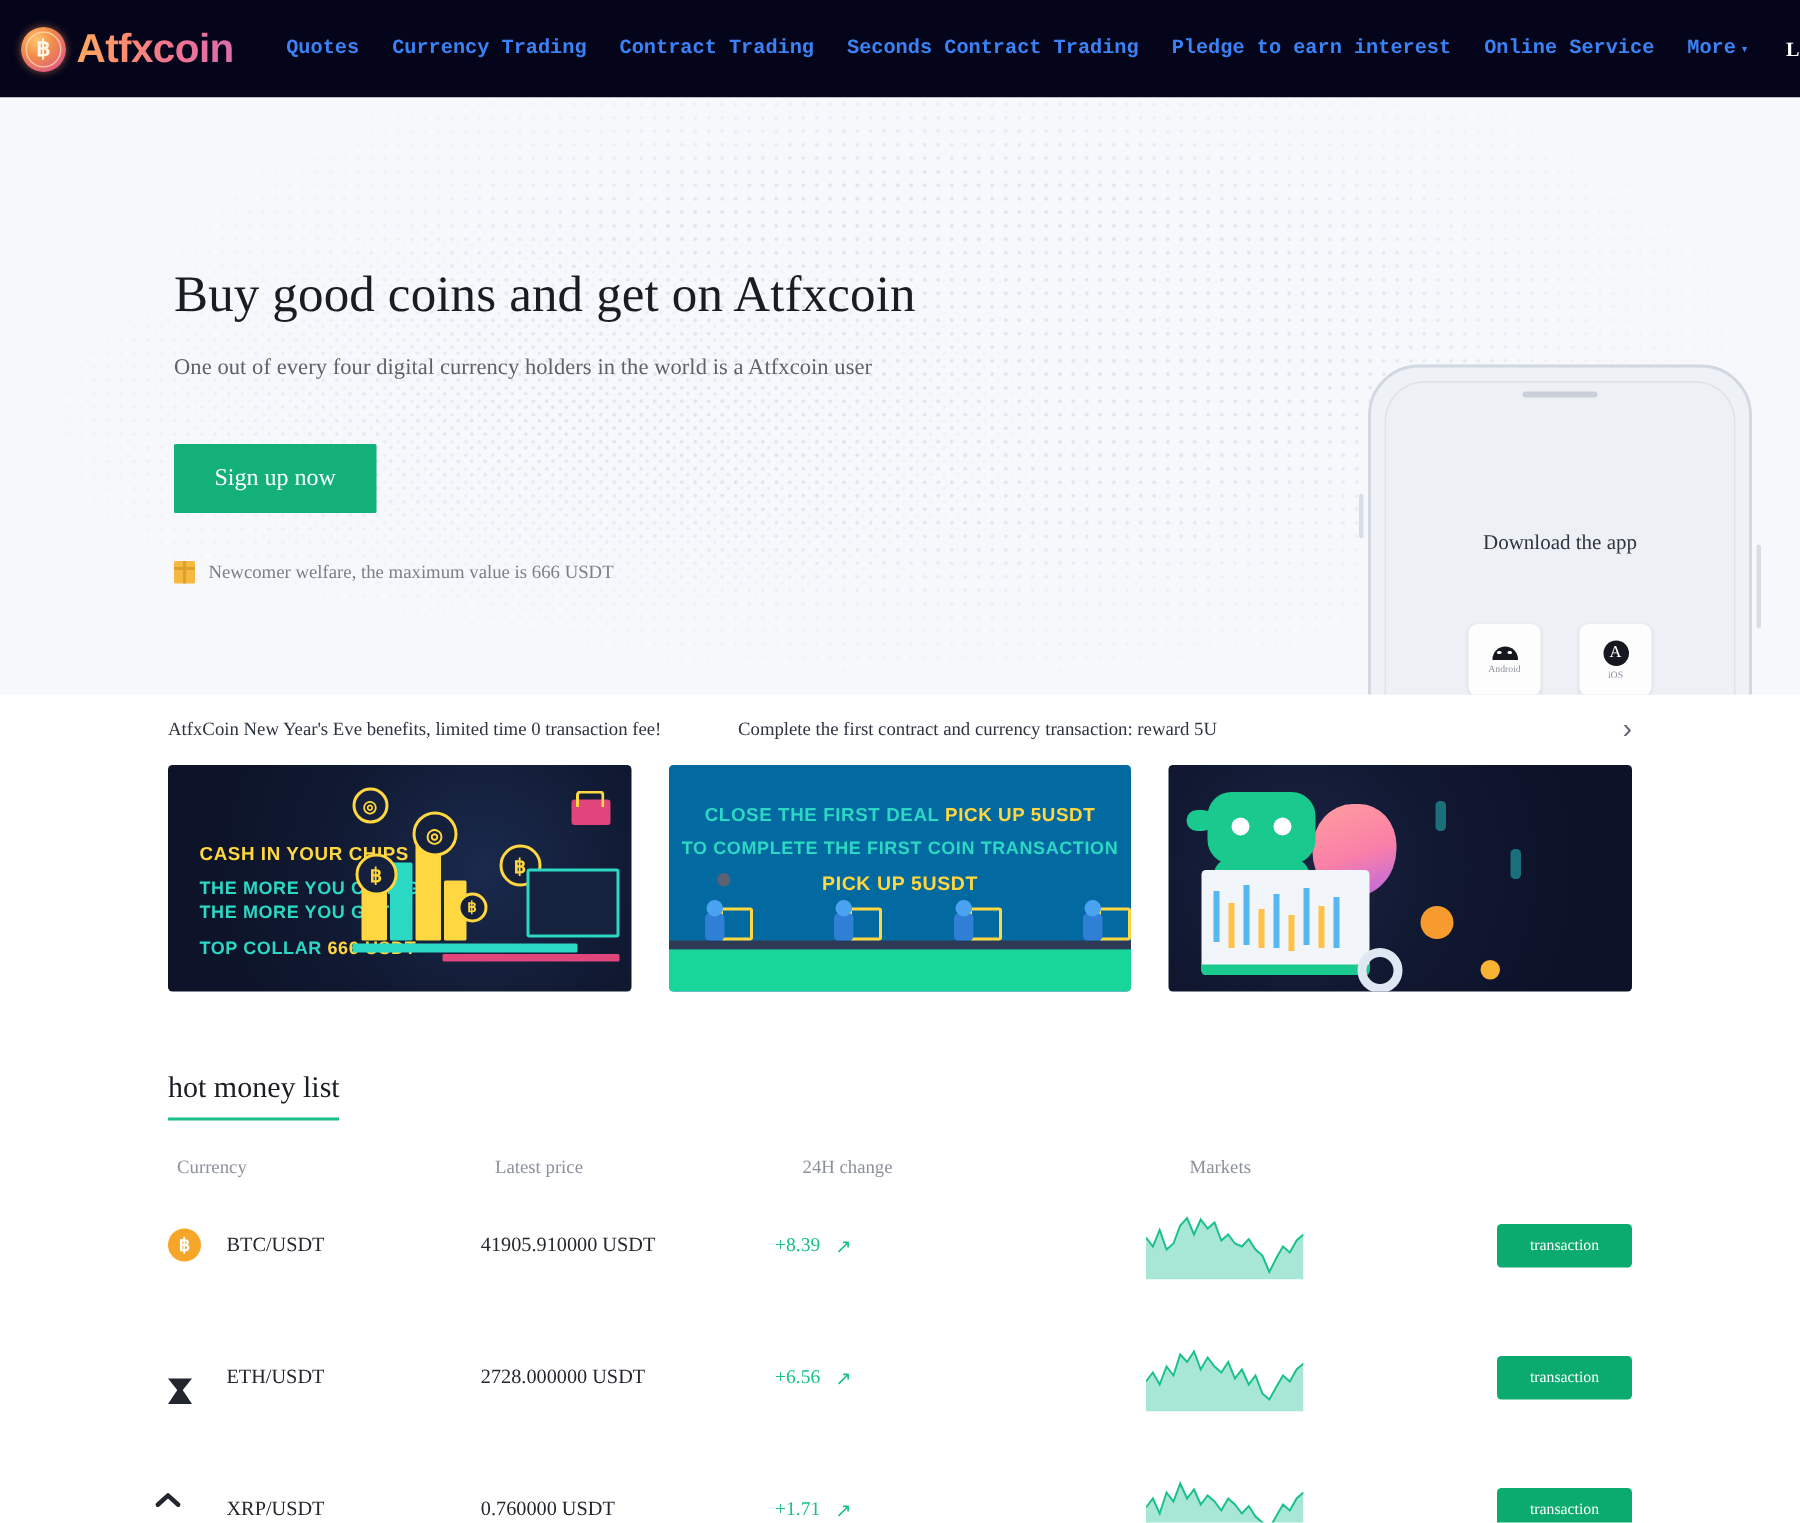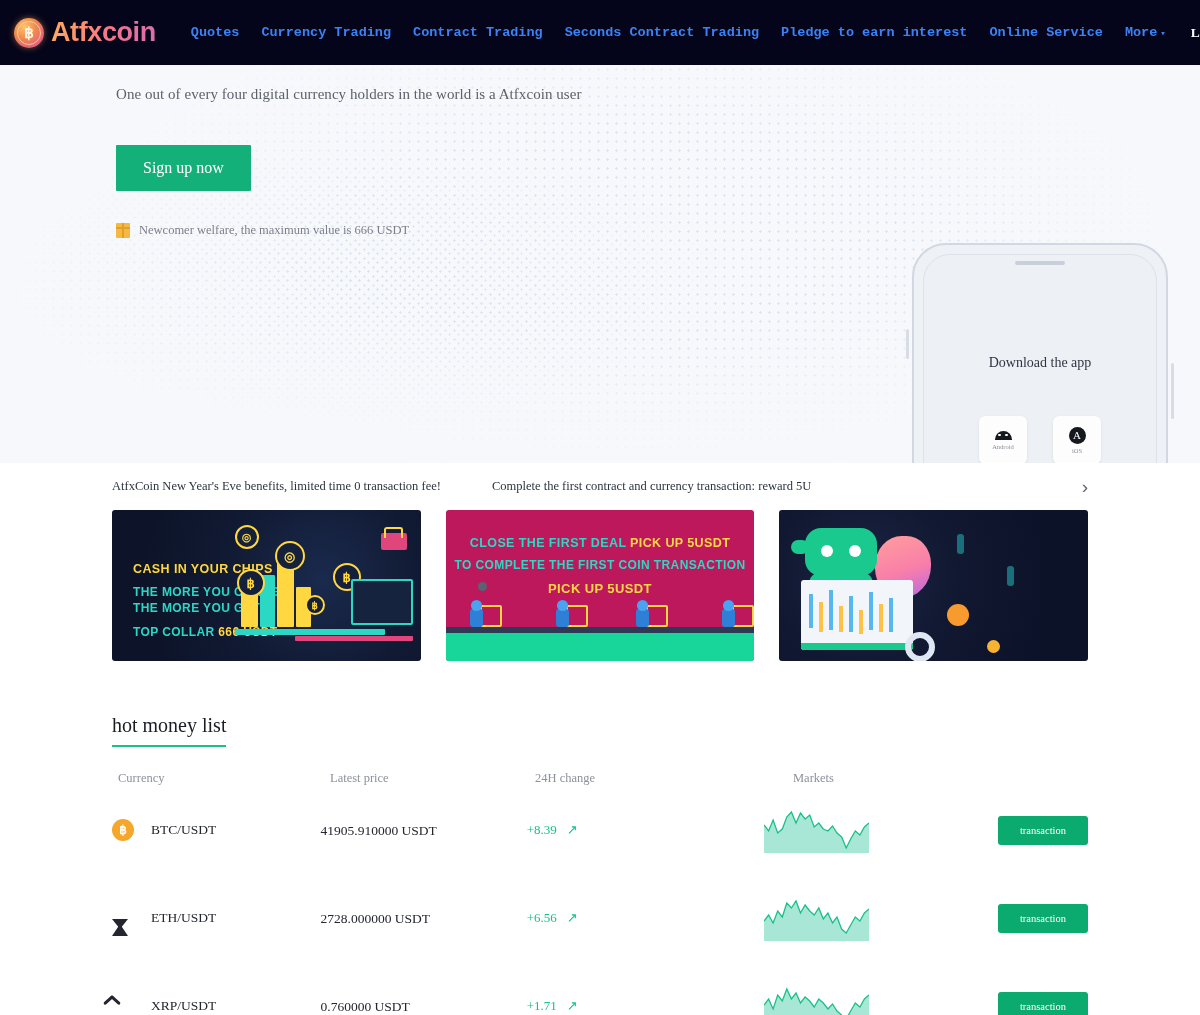--- a/index.html
+++ b/index.html
@@ -230,21 +230,21 @@
   }
   .wallet {
     position: absolute; right: 8px; top: 8px; width: 26px; height: 17px;
     background: #e0457b; border-radius: 2px;
   }
   .wallet::after {
     content: ""; position: absolute; left: 3px; top: -6px; width: 15px; height: 9px;
     border: 2px solid #ffd740; border-bottom: none; border-radius: 3px 3px 0 0;
   }
   
-  .b2 { background: #be185d; }
+  .b2 { background: #0369a1; }
   .b2-text { position: absolute; left: 0; right: 0; top: 26px; text-align: center; }
   .b2-l1, .b2-l2, .b2-l3 {
     font-family: "Liberation Sans", sans-serif; font-weight: 700;
     letter-spacing: .4px; color: #2bd8c4; font-size: 12.5px;
   }
   .b2-l1 b, .b2-l3 { color: #ffd740; }
   .b2-l2 { font-size: 12px; margin-top: 8px; }
   .b2-l3 { margin-top: 9px; font-size: 13px; }
   .b2-floor {
     position: absolute; left: 0; right: 0; bottom: 0; height: 28px; background: #18d69a;
@@ -340,21 +340,21 @@
     width: 20px; height: 13px; margin: 0 auto; position: relative;
   }
   .ico-xrp::before, .ico-xrp::after {
     content: ""; position: absolute; top: 0; width: 12px; height: 3.2px;
     background: #23262e; border-radius: 2px;
   }
   .ico-xrp::before { left: 0; transform: rotate(42deg); transform-origin: left top; }
   .ico-xrp::after  { right: 0; transform: rotate(-42deg); transform-origin: right top; }
   .cur-name { font-size: 13.5px; color: #23262e; }
   .price { font-size: 13.5px; color: #23262e; }
-  .chg { font-size: 13px; color: #19c08a; display: flex; align-items: flex-start; gap: 10px; margin-left: 10px; }
+  .chg { font-size: 13px; color: #19c08a; display: flex; align-items: flex-end; gap: 10px; }
   .chg .trend {
     font-family: "Liberation Sans", sans-serif; font-size: 13px;
     color: #19c08a; display: inline-block; transform: rotate(0deg);
   }
   .spark { width: 105px; height: 45px; display: block; }
   .btn-tx {
     background: #0bab6f; color: #fff; font-size: 10.5px;
     padding: 9px 0; width: 90px; text-align: center; border: none;
     cursor: pointer; border-radius: 3px;
     font-family: "Liberation Serif", serif;
@@ -388,20 +388,21 @@
     <div class="nav-register">Register</div>
     <div class="nav-lang">English</div>
   </div>
 </div>
 
 <div class="hero">
   <div class="hero-map"></div>
   <div class="hero-map2"></div>
 
   <div class="hero-inner">
+    <div class="hero-title">Buy good coins and get on Atfxcoin</div>
     <div class="hero-sub">One out of every four digital currency holders in the world is a Atfxcoin user</div>
     <button class="hero-btn">Sign up now</button>
     <div class="hero-gift">
       <span class="gift-icon"></span>
       <span class="hero-gift-text">Newcomer welfare, the maximum value is 666 USDT</span>
     </div>
   </div>
 
   <div class="phone">
     <div class="phone-screen">

